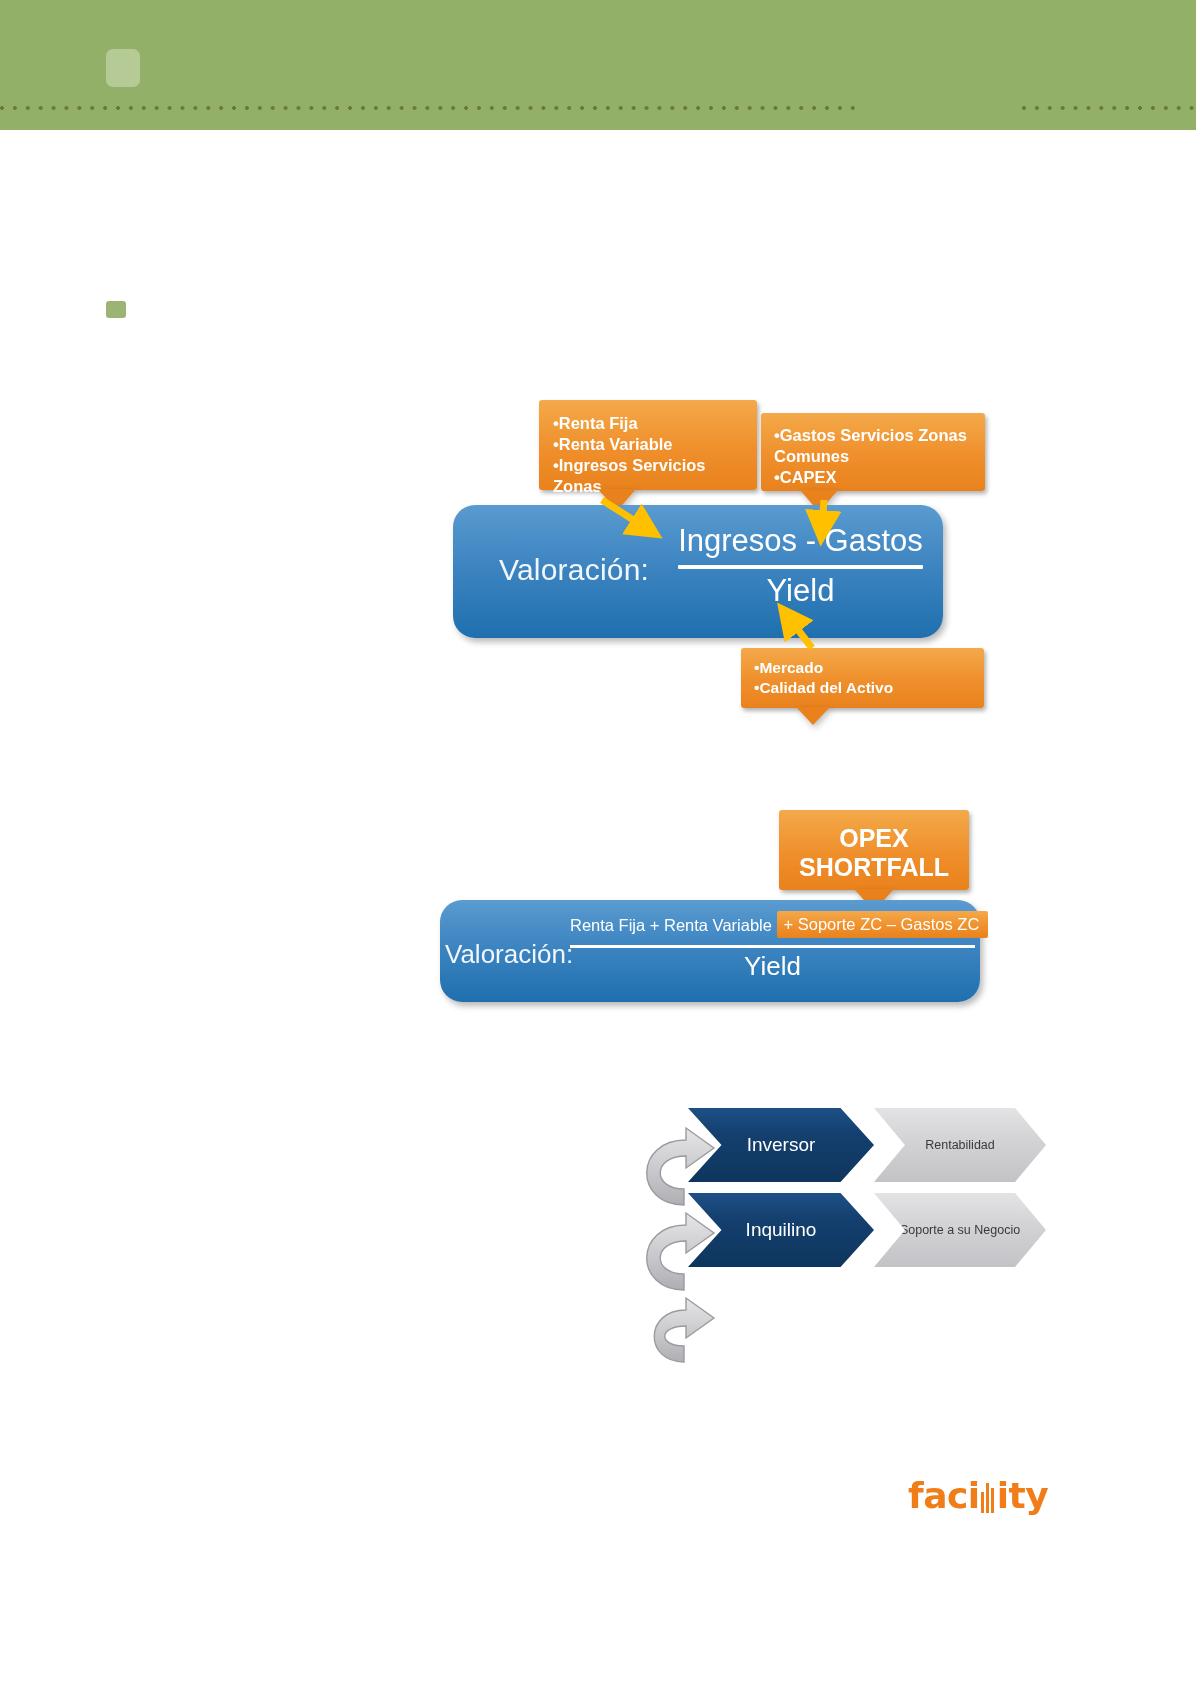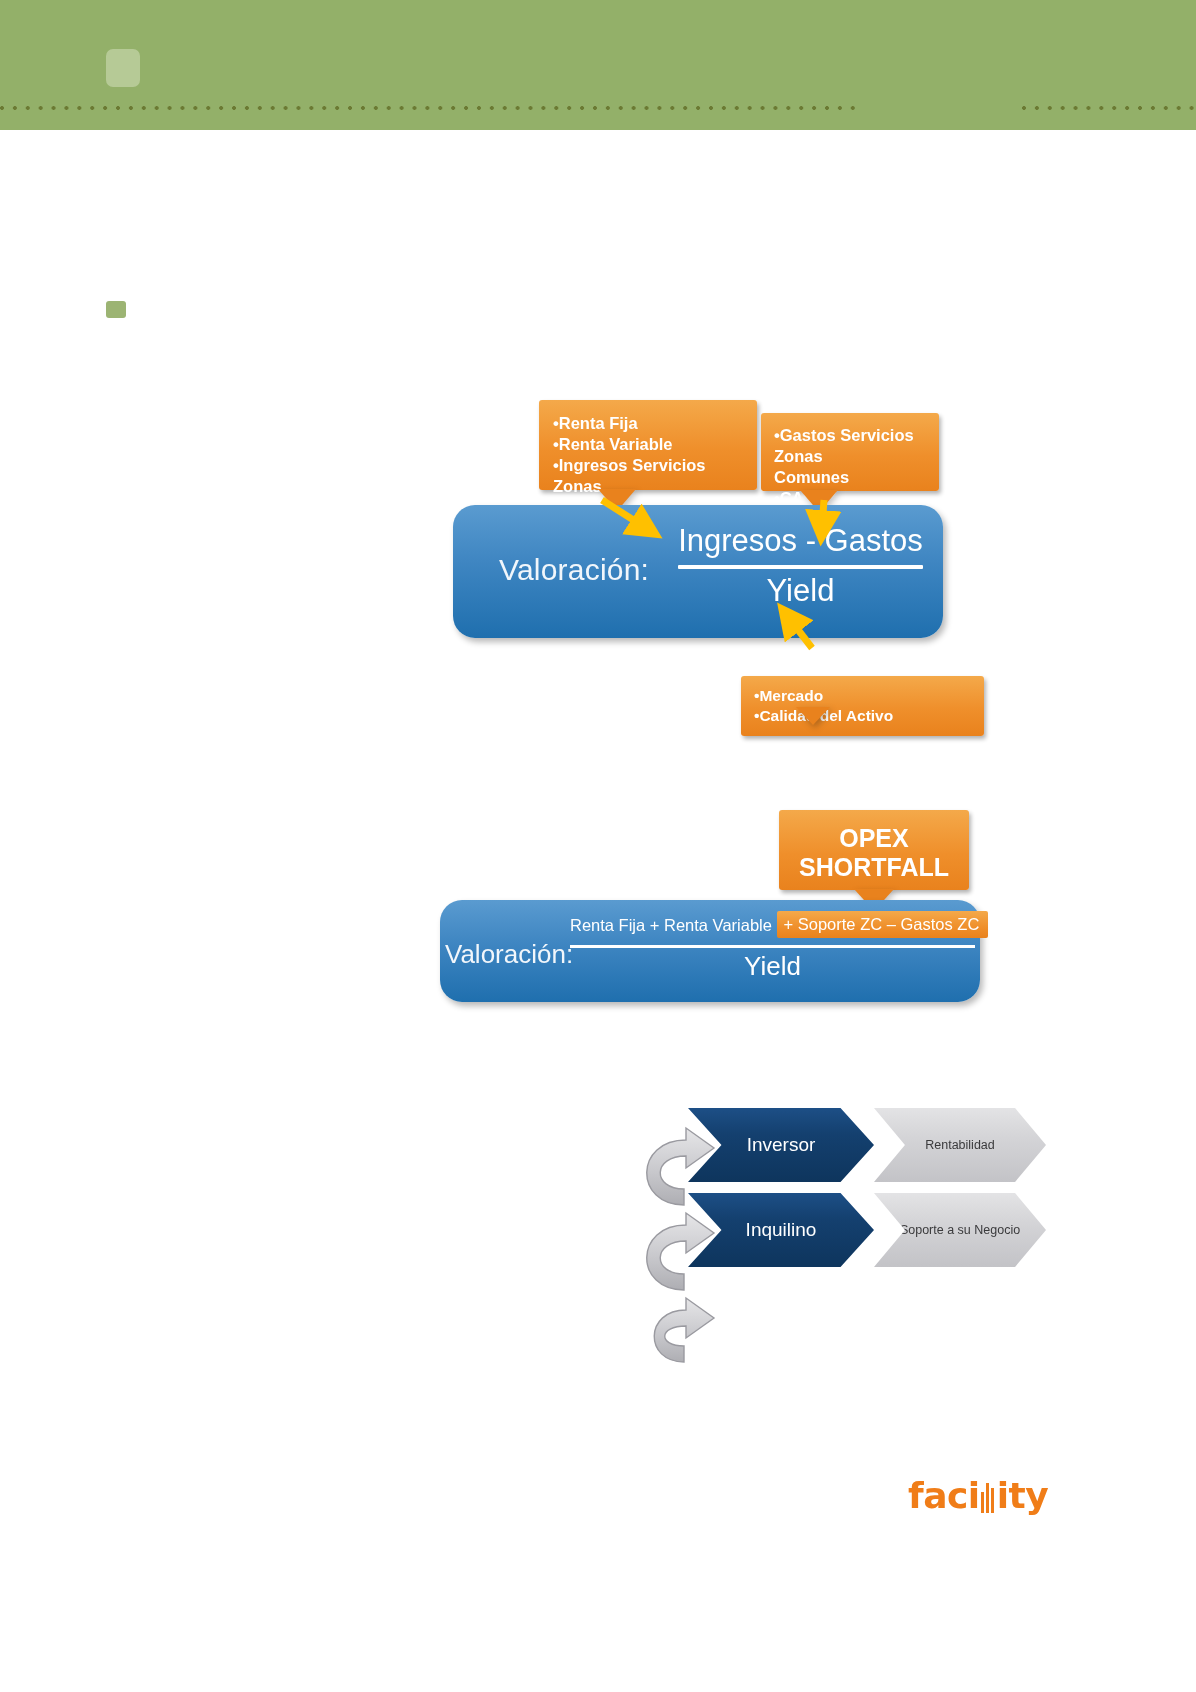--- a/index.html
+++ b/index.html
@@ -62,28 +62,28 @@
     filter: drop-shadow(2px 3px 3px rgba(0,0,0,0.25));
   }
 
   #callout-renta {
     left: 539px; top: 400px; width: 218px; height: 90px;
     padding: 13px 10px 0 14px; font-size: 16.5px;
   }
   #tail-renta { left: 598px; top: 489px; }
 
   #callout-gastos {
-    left: 761px; top: 413px; width: 178px; height: 78px;
+    left: 761px; top: 413px; width: 224px; height: 78px;
     padding: 12px 10px 8px 13px; font-size: 16.5px;
   }
   #tail-gastos { left: 800px; top: 490px; }
 
   #callout-mercado {
     left: 741px; top: 648px; width: 243px; height: 60px;
-    padding: 10px 10px 0 13px; font-size: 15.5px; margin-top: 28px;
+    padding: 10px 10px 0 13px; font-size: 15.5px;
   }
   #tail-mercado { left: 796px; top: 707px;
     border-left-width: 17px; border-right-width: 17px; border-top-width: 18px; }
 
   .bluebox {
     position: absolute;
     background: linear-gradient(180deg, #5a9bd0 0%, #3f86c2 42%, #1f6fae 100%);
     border-radius: 22px;
     box-shadow: 3px 4px 6px rgba(0,0,0,0.28);
     color: #ffffff;

